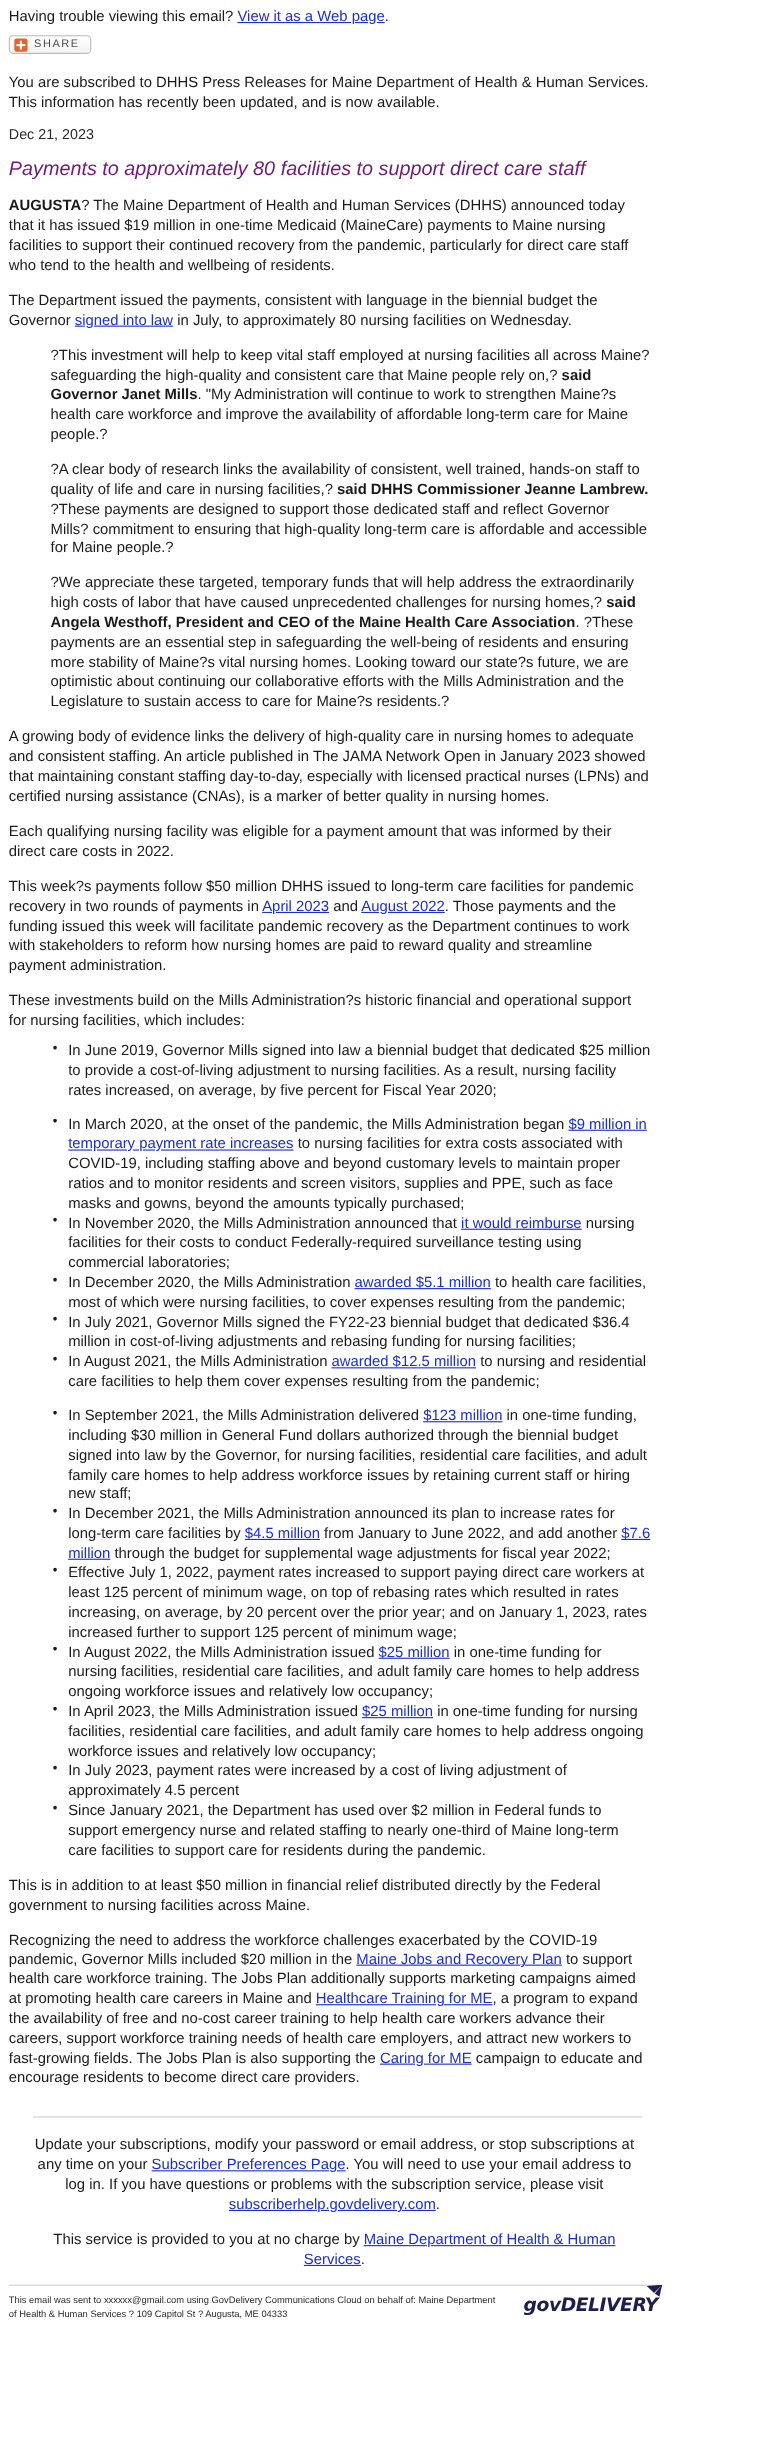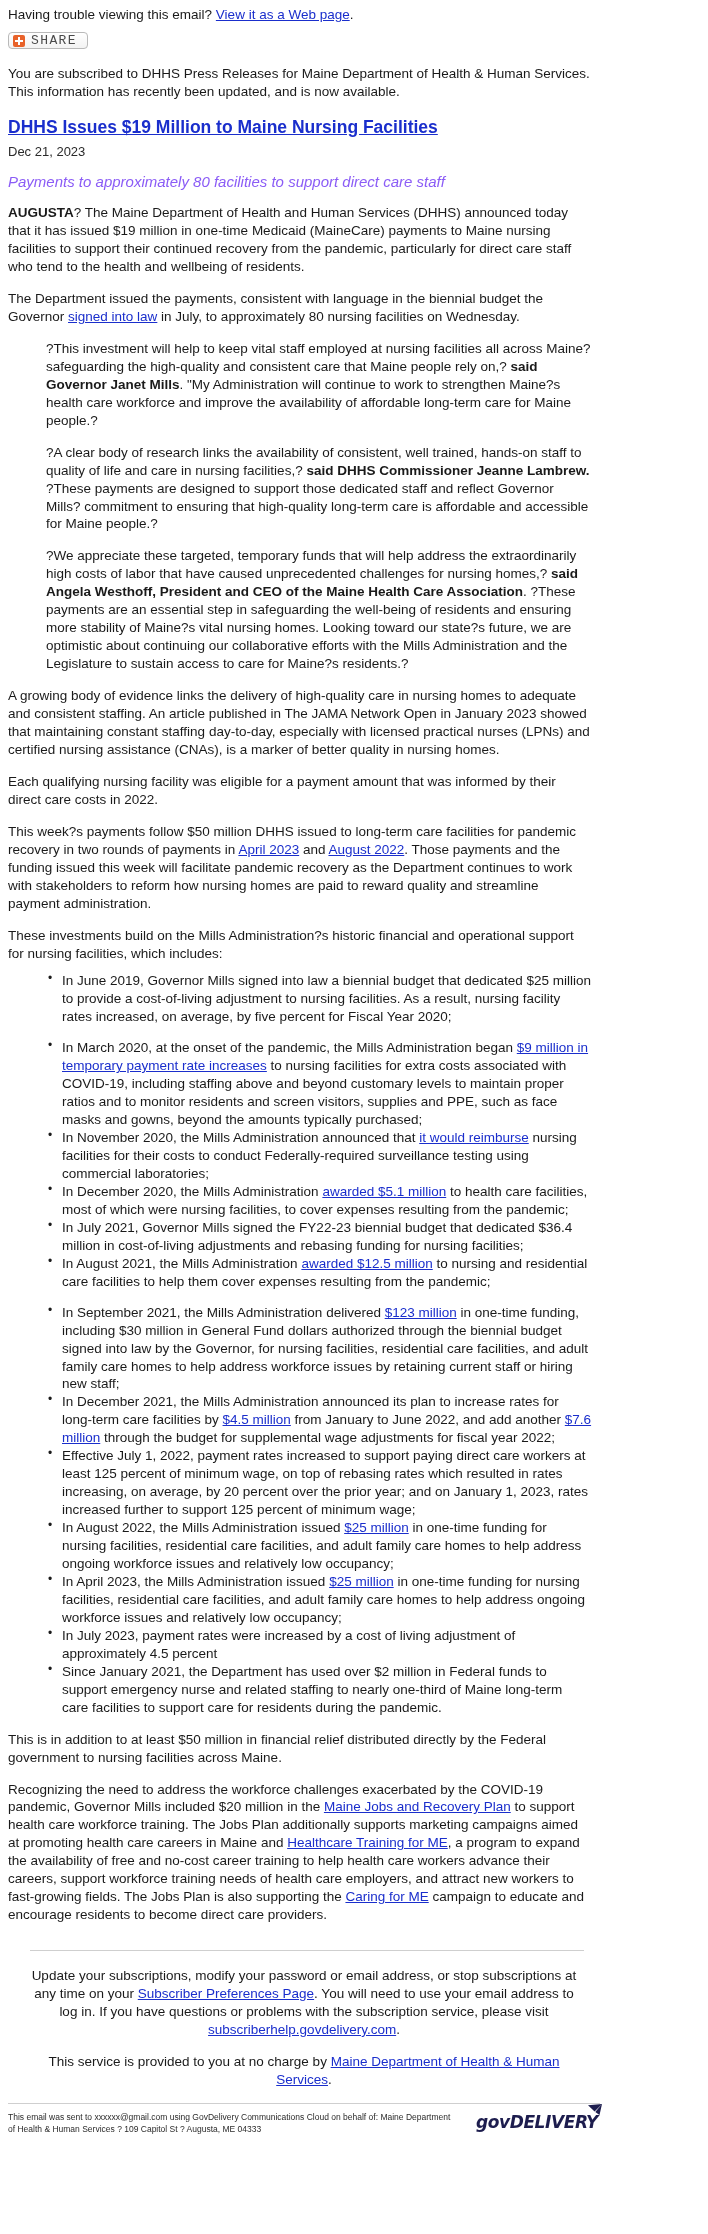--- a/index.html
+++ b/index.html
@@ -57,24 +57,24 @@
     position: absolute;
     background: #ffffff;
   }
   .share-glyph::before {
     left: 5px; top: 2px; width: 2px; height: 8px;
   }
   .share-glyph::after {
     left: 2px; top: 5px; width: 8px; height: 2px;
   }
   .share-label {
-    font-size: 13px;
+    font-size: 10px;
     letter-spacing: 1.4px;
     color: #4a4a4a;
-    font-family: Liberation Mono, monospace;
+    font-family: Liberation Sans, sans-serif;
   }
   .subscribed {
     font-size: 13.5px;
     line-height: 1.35;
     padding: 10px 8px 6px 8px;
   }
   .headline {
     font-size: 17.5px;
     font-weight: bold;
     color: #1a2ecc;
@@ -82,24 +82,24 @@
     padding: 10px 8px 0 8px;
     line-height: 1.2;
     display: block;
   }
   .date {
     font-size: 13px;
     padding: 6px 0 0 8px;
     color: #2a2a2a;
   }
   .subhead {
-    font-size: 15px;
+    font-size: 18px;
     font-style: italic;
     padding: 14px 8px 0 8px;
-    color: #8b5cf6;
+    color: #701a75;
   }
   p.body {
     font-size: 13.5px;
     line-height: 1.33;
     margin: 0;
     padding: 14px 16px 0 8px;
   }
   .quote {
     font-size: 13.5px;
     line-height: 1.33;
@@ -195,21 +195,20 @@
 
   <div class="share-row">
     <span class="share-btn">
       <span class="share-glyph"></span>
       <span class="share-label">SHARE</span>
     </span>
   </div>
 
   <div class="subscribed">You are subscribed to DHHS Press Releases for Maine Department of Health &amp; Human Services. This information has recently been updated, and is now available.</div>
 
-  <a href="#" class="headline">DHHS Issues $19 Million to Maine Nursing Facilities</a>
 
   <div class="date">Dec 21, 2023</div>
 
   <div class="subhead">Payments to approximately 80 facilities to support direct care staff</div>
 
   <p class="body"><span class="strong">AUGUSTA</span><span>? The Maine Department of Health and Human Services (DHHS) announced today that it has issued $19 million in one-time Medicaid (MaineCare) payments to Maine nursing facilities to support their continued recovery from the pandemic, particularly for direct care staff who tend to the health and wellbeing of residents.</span></p>
 
   <p class="body"><span>The Department issued the payments, consistent with language in the biennial budget the Governor </span><a href="#">signed into law</a><span> in July, to approximately 80 nursing facilities on Wednesday.</span></p>
 
   <p class="quote"><span>?This investment will help to keep vital staff employed at nursing facilities all across Maine?safeguarding the high-quality and consistent care that Maine people rely on,? </span><span class="strong">said Governor Janet Mills</span><span>. "My Administration will continue to work to strengthen Maine?s health care workforce and improve the availability of affordable long-term care for Maine people.?</span></p>

